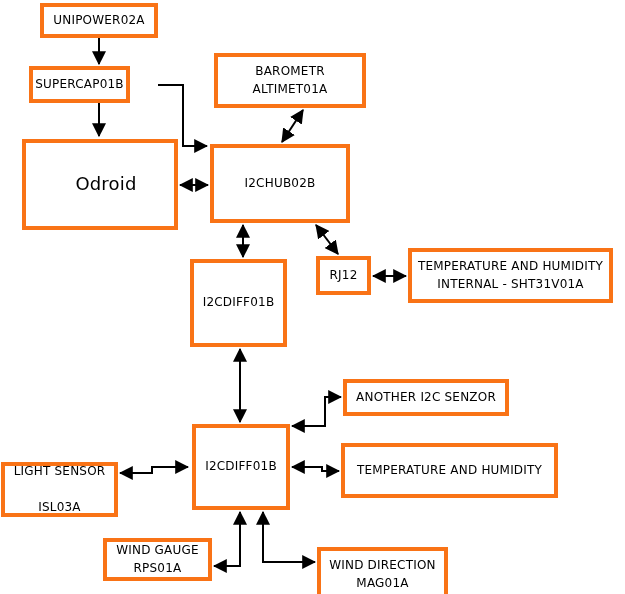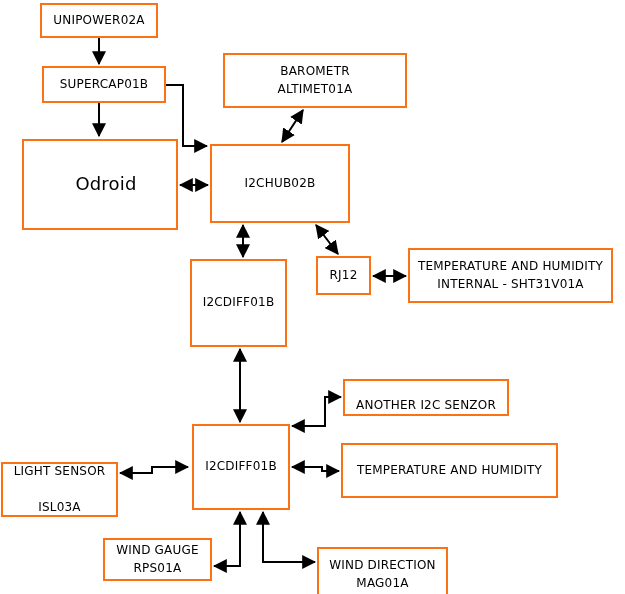--- a/index.html
+++ b/index.html
@@ -24,44 +24,44 @@
     height: 594px;
   }
   .edges polyline, .edges line {
     fill: none;
     stroke: #000000;
     stroke-width: 2;
   }
   .node {
     position: absolute;
     box-sizing: border-box;
-    border: 2px solid #f97316;
+    border: 4px solid #f97316;
     background: #ffffff;
     display: flex;
     flex-direction: column;
     align-items: center;
     justify-content: center;
     text-align: center;
     font-size: 12px;
     line-height: 1.45;
     letter-spacing: 0.2px;
     white-space: nowrap;
   }
   .node span { display: block; }
 
   
   #n-unipower       { left: 40px;  top: 3px;   width: 118px; height: 35px; }
-  #n-supercap       { left: 42px;  top: 66px;  width: 124px; height: 37px; }
+  #n-supercap       { left: 29px;  top: 66px;  width: 101px; height: 37px; }
   #n-odroid         { left: 22px;  top: 139px; width: 156px; height: 91px; font-size: 18px; padding-left: 12px; }
-  #n-barometr       { left: 223px; top: 53px;  width: 184px; height: 55px; }
+  #n-barometr       { left: 214px; top: 53px;  width: 152px; height: 55px; }
   #n-i2chub         { left: 210px; top: 144px; width: 140px; height: 79px; }
   #n-rj12           { left: 316px; top: 256px; width: 55px;  height: 39px; }
   #n-temp-internal  { left: 408px; top: 248px; width: 205px; height: 55px; }
   #n-i2cdiff-upper  { left: 190px; top: 259px; width: 97px;  height: 88px; }
-  #n-another-sensor { left: 343px; top: 379px; width: 166px; height: 37px; justify-content: flex-end; }
+  #n-another-sensor { left: 343px; top: 379px; width: 166px; height: 37px; }
   #n-i2cdiff-lower  { left: 192px; top: 424px; width: 98px;  height: 86px; }
   #n-light-sensor   { left: 1px;   top: 462px; width: 117px; height: 55px; gap: 18px; }
   #n-temp-outdoors  { left: 341px; top: 443px; width: 217px; height: 55px; }
   #n-wind-gauge     { left: 103px; top: 538px; width: 109px; height: 43px; }
   #n-wind-direction { left: 317px; top: 534px; width: 131px; height: 55px; margin-top: 13px; }
 </style>
 </head>
 <body>
 
 <div class="canvas">

